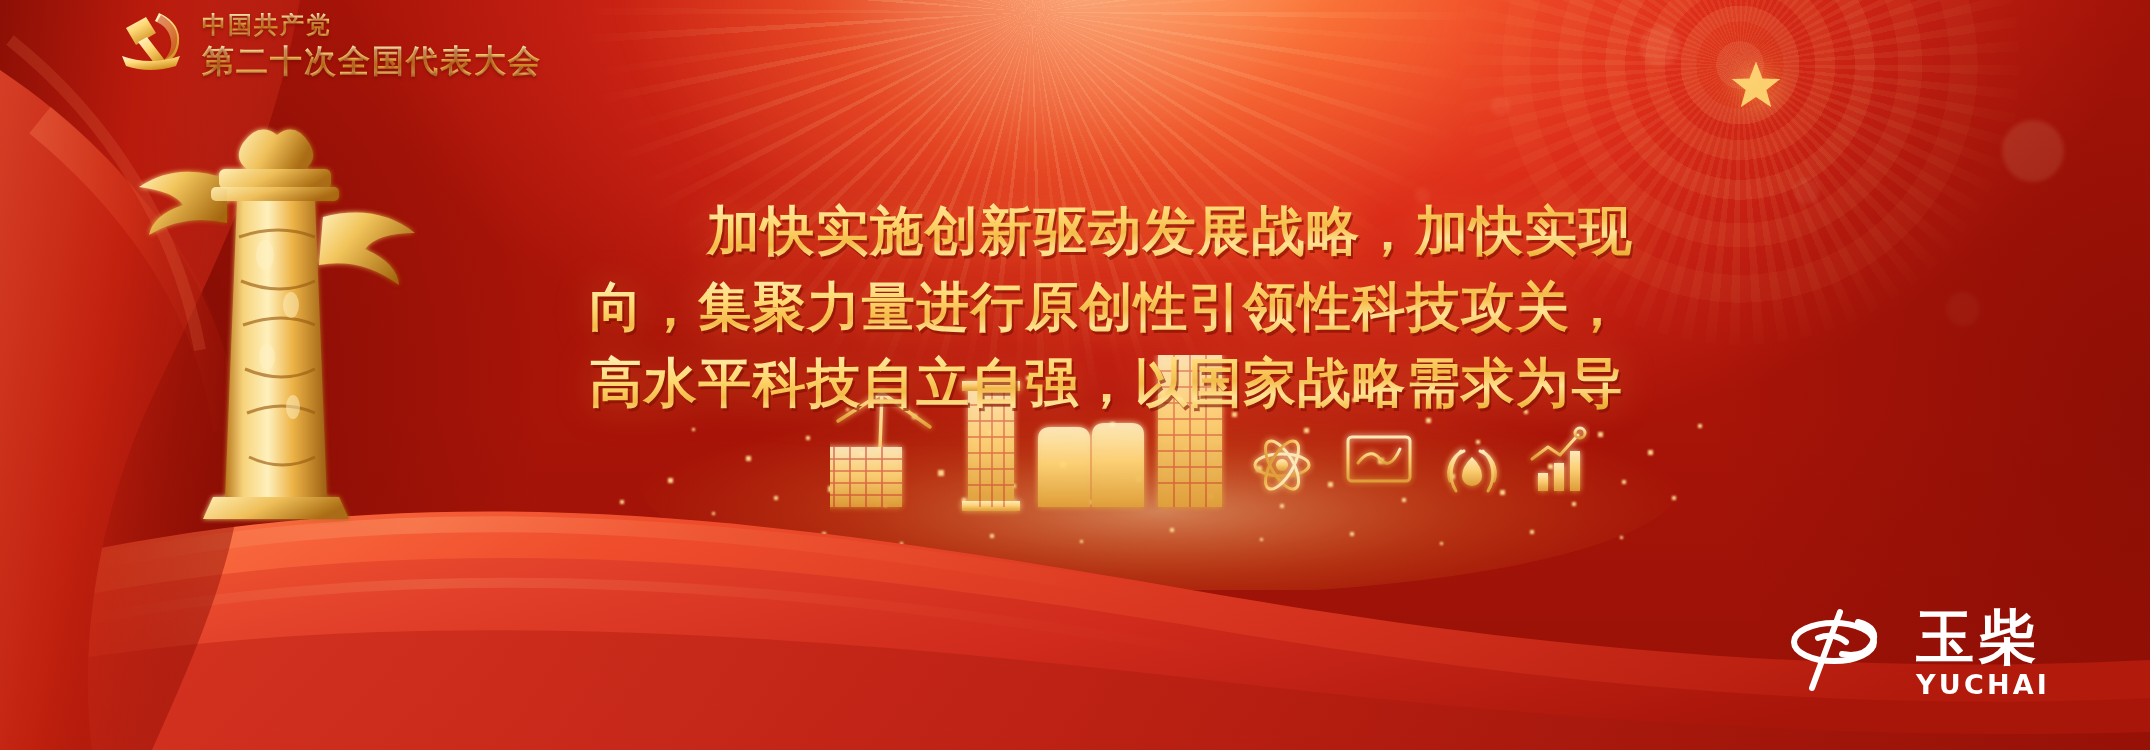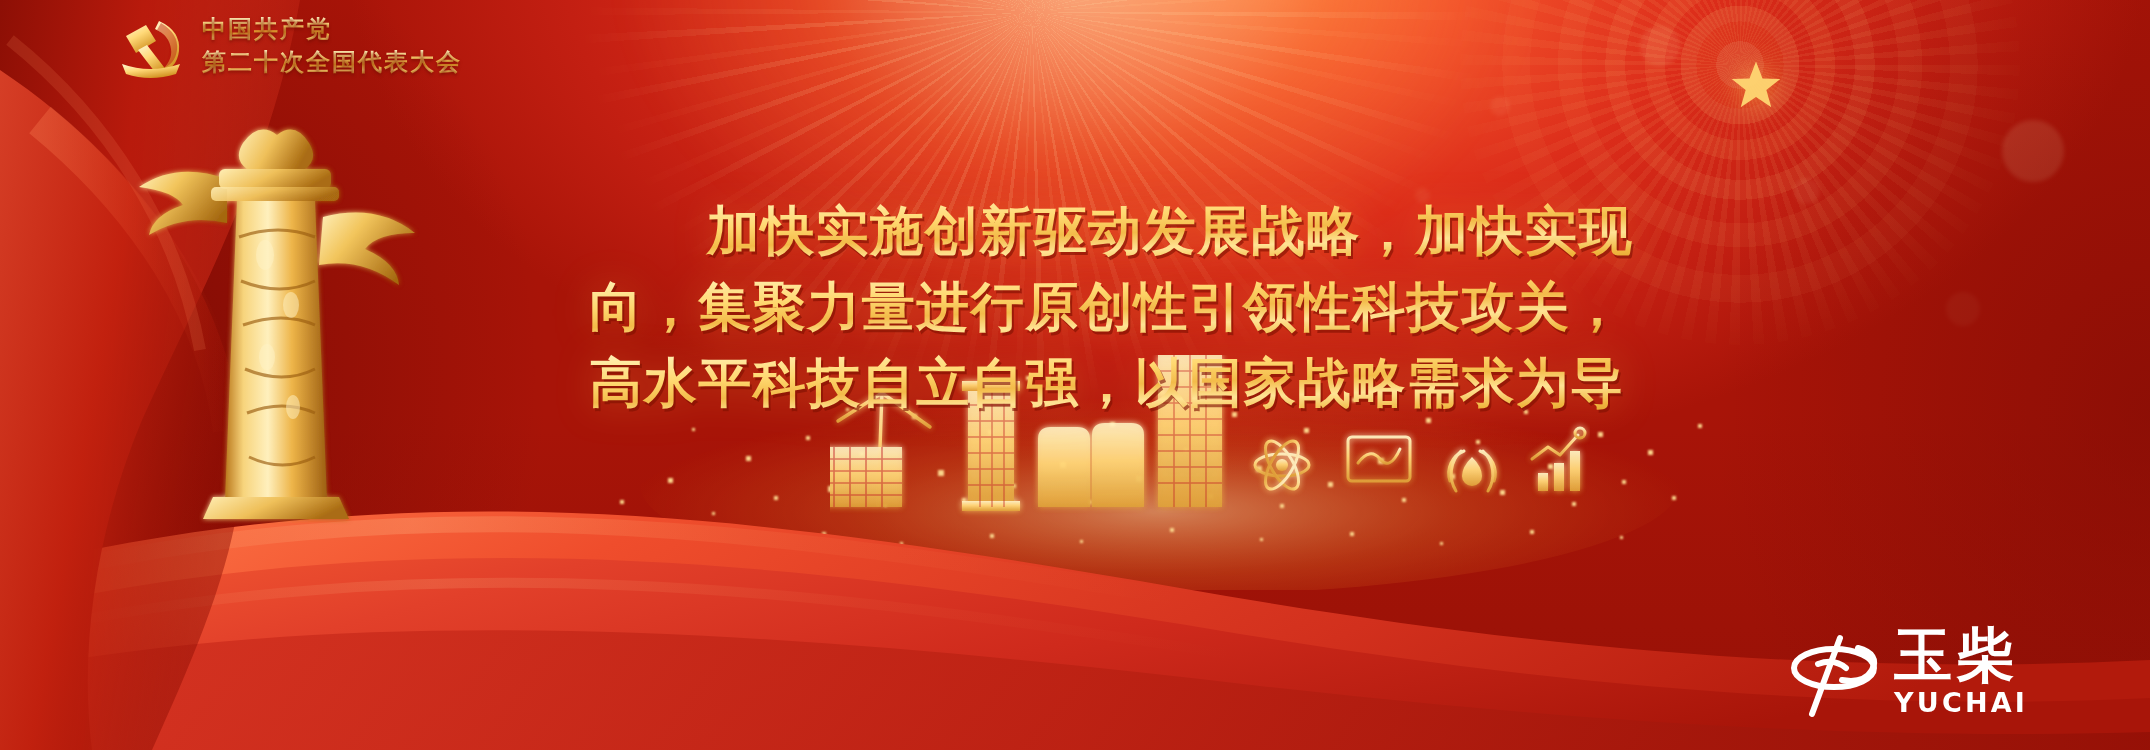--- a/index.html
+++ b/index.html
@@ -85,32 +85,32 @@
   
   .particles{ position:absolute; left:560px; bottom:160px; width:1200px; height:300px; opacity:.95; }
 
   
   .city{ position:absolute; left:830px; bottom:195px; width:760px; height:200px; }
 
   
   .pillar{ position:absolute; left:115px; top:105px; width:330px; height:420px; }
 
   
-  .header-mark{ position:absolute; left:112px; top:6px; width:360px; height:80px; display:flex; align-items:center; gap:12px; }
+  .header-mark{ position:absolute; left:112px; top:6px; width:360px; height:80px; display:flex; gap:12px; }
   .emblem{ width:78px; height:64px; flex:0 0 auto; }
   .header-text{ display:flex; flex-direction:column; justify-content:center; line-height:1.06; }
   .header-text .l1,.header-text .l2{
     font-family:"DejaVu Sans","Liberation Sans",sans-serif;
     font-weight:bold; letter-spacing:2px; white-space:nowrap;
     background:linear-gradient(180deg,#fff2c2 0%,#ffd977 28%,#e8a52c 58%,#f7cf6e 80%,#c97f17 100%);
     -webkit-background-clip:text; background-clip:text; color:transparent;
     text-shadow:0 2px 3px rgba(110,12,0,.55);
   }
   .header-text .l1{ font-size:24px; }
-  .header-text .l2{ font-size:24px; margin-top:7px; }
+  .header-text .l2{ font-size:32px; margin-top:7px; }
 
   
   .slogan{
     position:absolute; left:487px; top:193px; width:1240px;text-align:center;
   }
   .slogan .line{
     font-family:"DejaVu Sans","Liberation Sans",sans-serif;
     font-weight:bold;
     font-size:53px;
     line-height:1.43;
@@ -118,21 +118,21 @@
     white-space:nowrap;
     background:linear-gradient(178deg,
         #fff6d0 0%, #ffeba8 16%, #ffd870 36%,
         #f3bb49 52%, #ffe394 66%, #f0b63f 82%, #d18d1d 100%);
     -webkit-background-clip:text; background-clip:text; color:transparent;
     filter:drop-shadow(2px 3px 0 rgba(128,16,2,.62)) drop-shadow(0 0 18px rgba(255,170,60,.25));
   }
   .slogan .line.indent{ padding-left:126px; }
 
   
-  .yuchai{ position:absolute; right:62px; bottom:30px; width:300px; height:112px; display:flex; align-items:flex-end; gap:2px; }
+  .yuchai{ position:absolute; right:62px; bottom:30px; width:300px; height:112px; display:flex; align-items:flex-start; gap:24px; }
   .yuchai-mark{ width:104px; height:86px; flex:0 0 auto; }
   .yuchai-words{ display:flex; flex-direction:column; line-height:1; padding-bottom:4px; }
   .yuchai-cn{
     font-family:"DejaVu Sans","Liberation Sans",sans-serif;
     font-weight:bold; font-size:58px; color:#fff; letter-spacing:4px;
   }
   .yuchai-en{
     font-family:"DejaVu Sans","Liberation Sans",sans-serif;
     font-weight:bold; font-size:27px; color:#fff; letter-spacing:3.2px; margin-top:5px;
   }

